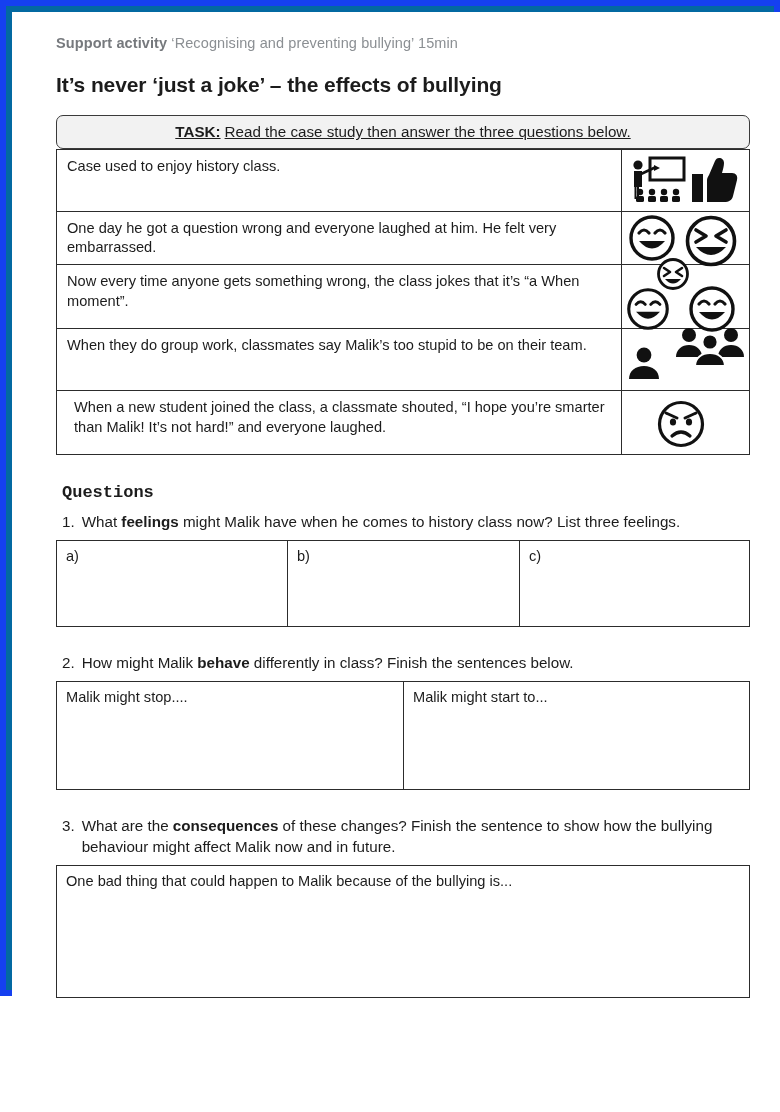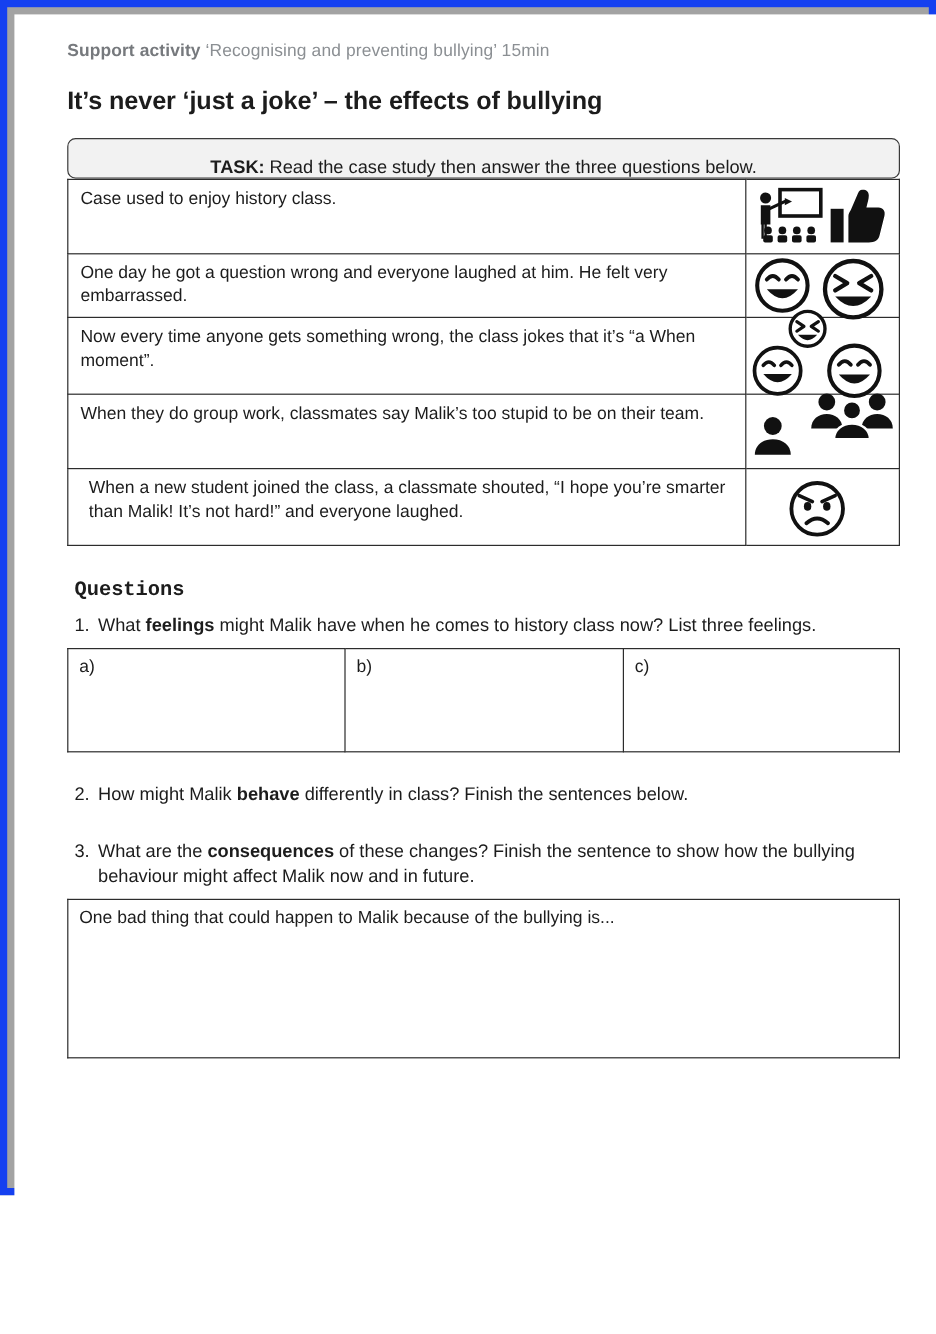--- a/index.html
+++ b/index.html
@@ -10,21 +10,21 @@
   body {
     width: 780px; height: 1112px;
     font-family: "Liberation Sans", sans-serif;
     overflow: hidden;
   }
   .page-frame {
     position: absolute;
     left: 0; top: 0;
     width: 780px; height: 996px;
     border: 6px solid #1540f0;
-    background: #a3a3a3;
+    background: #0369a1;
   }
   .sheet {
     position: absolute;
     left: 6px; top: 6px;
     width: 768px; height: 1100px;
     background: #ffffff;
     padding: 0;
   }
   .inner {
     position: relative;
@@ -54,24 +54,25 @@
 
   
   .task-box {
     margin: 18px 0 0 0;
     width: 694px;
     border: 1.6px solid #3a3a3a;
     border-radius: 7px;
     background: #f2f2f2;
     height: 34px;
     display: flex;
-    align-items: flex-end;
+    align-items: center;
     justify-content: center;
     font-size: 15.2px;
     color: #1c1c1c;
+    text-decoration: underline;
   }
   .task-box .tasklabel { font-weight: bold; margin-right: 4px; }
 
   
   .section-head {
     font-size: 17px;
     font-weight: bold;
     color: #1c1c1c;
     margin: 16px 0 8px 0;
   }
@@ -307,20 +308,28 @@
         </table>
       </div>
 
       <div class="q-block">
         <div class="q-text">
           <span class="num">2.</span>
           <span class="body">
             <span>How might Malik </span><b>behave</b><span> differently in class? Finish the sentences below.</span>
           </span>
         </div>
+        <table class="ans-table ans-q2">
+          <tbody>
+            <tr>
+              <td style="width:347px;">Malik might stop....</td>
+              <td>Malik might start to...</td>
+            </tr>
+          </tbody>
+        </table>
       </div>
 
       <div class="q-block">
         <div class="q-text">
           <span class="num">3.</span>
           <span class="body">
             <span>What are the </span><b>consequences</b><span> of these changes? Finish the sentence to show how the bullying behaviour might affect Malik now and in future.</span>
           </span>
         </div>
         <table class="ans-table ans-q3">

